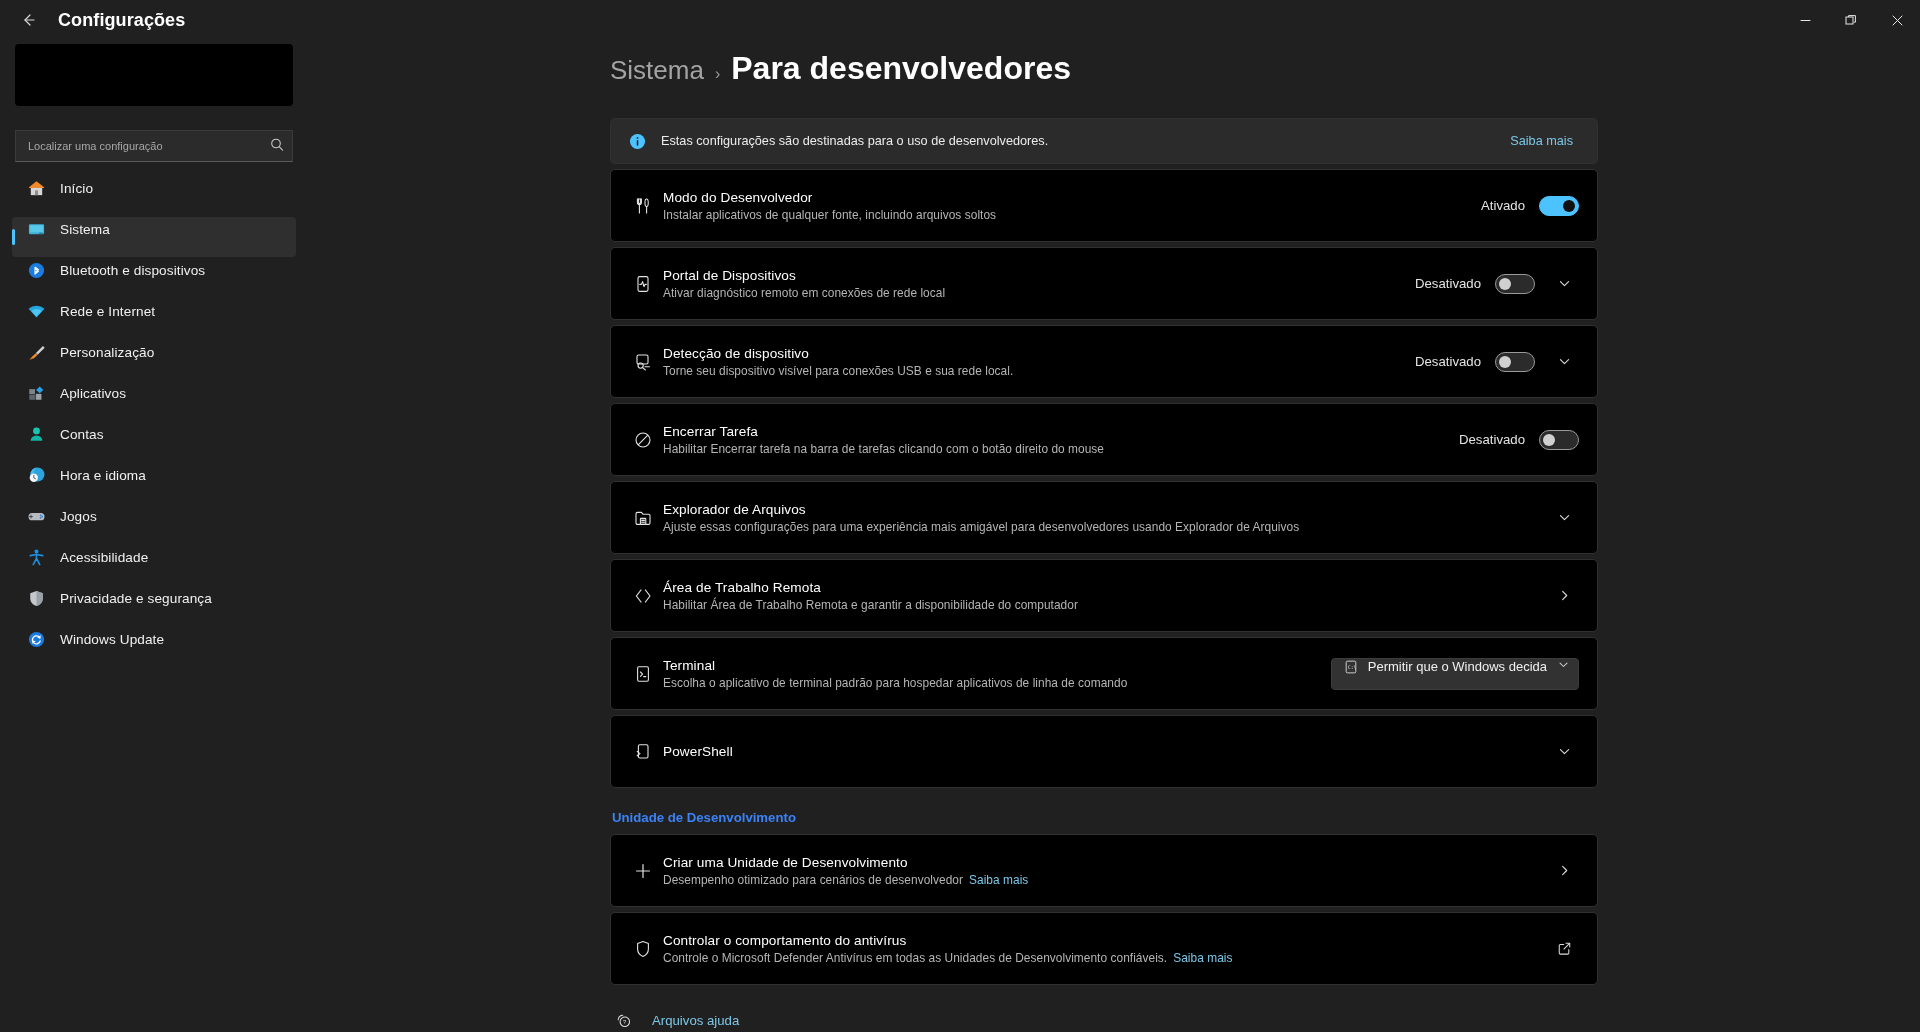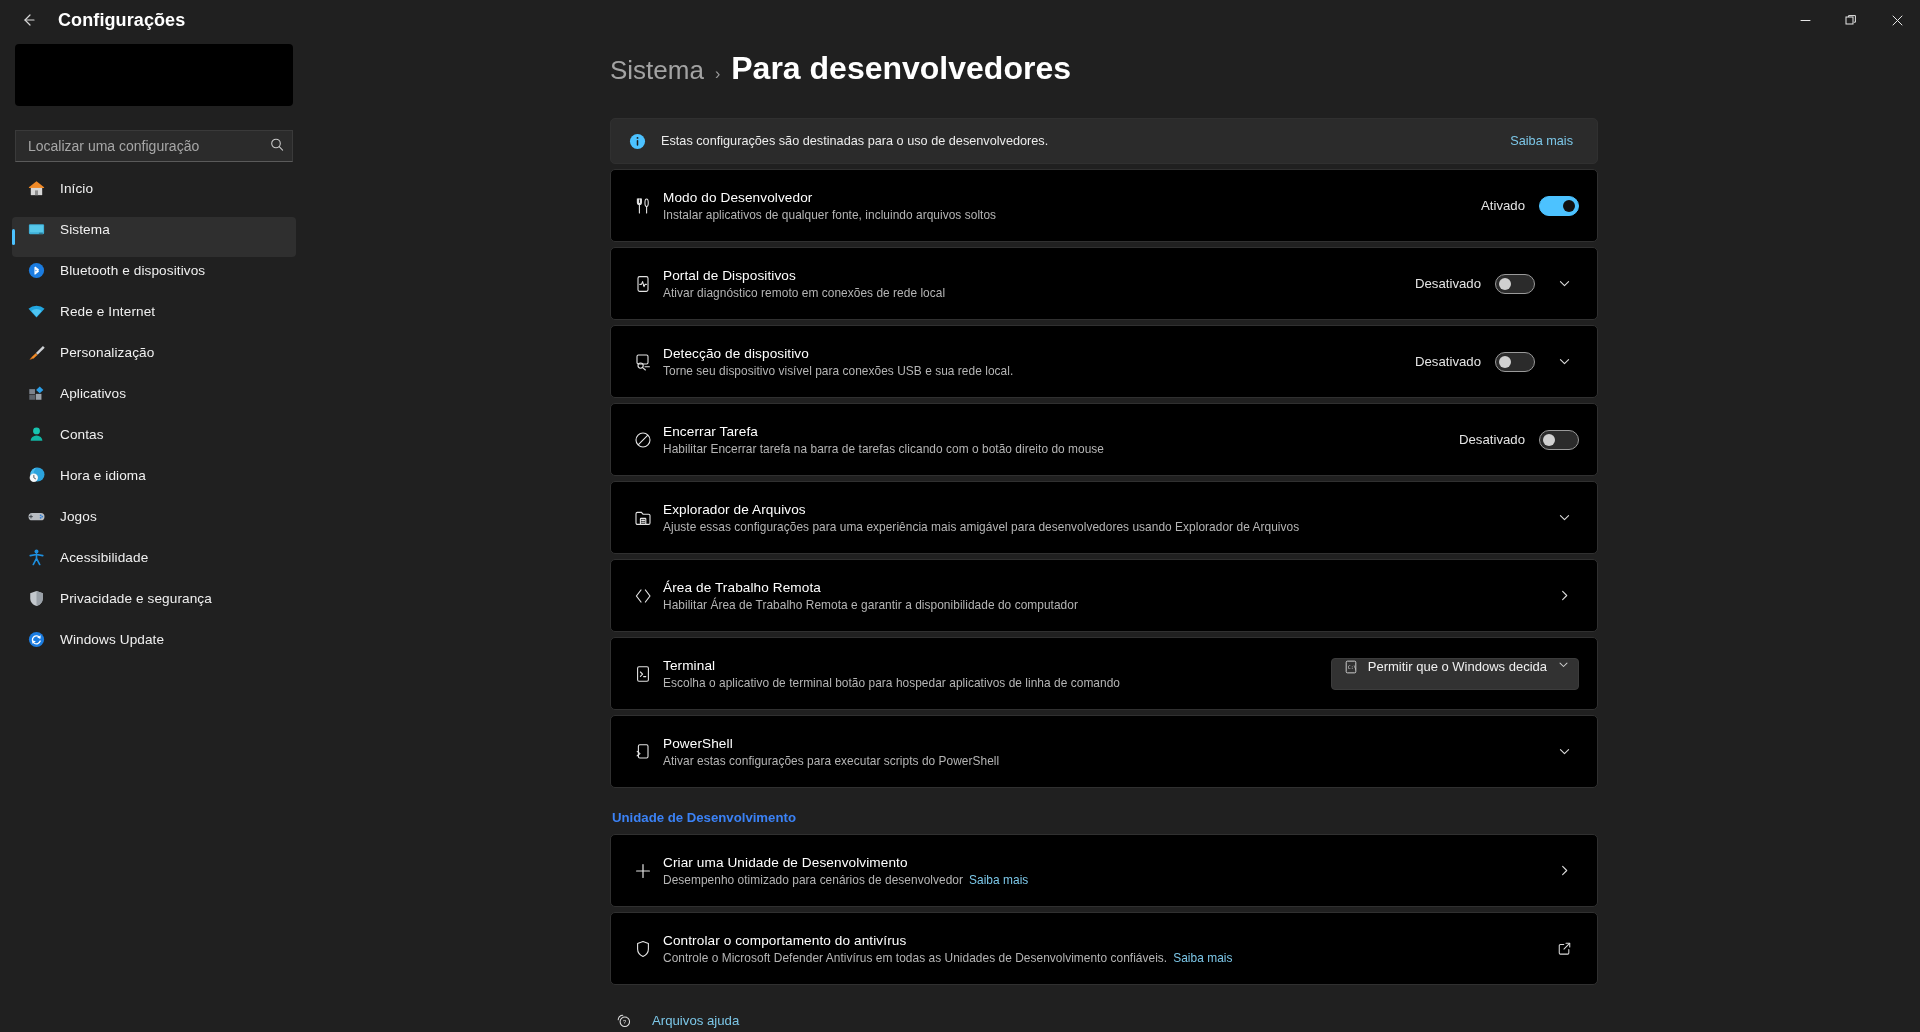--- a/index.html
+++ b/index.html
@@ -82,21 +82,21 @@
   }
   .search-input {
     width: 100%;
     height: 32px;
     background: #2b2b2b;
     border: 1px solid #3a3a3a;
     border-bottom: 1px solid #5a5a5a;
     border-radius: 0;
     color: #e8e8e8;
     font-family: "Liberation Sans", sans-serif;
-    font-size: 14px;
+    font-size: 11px;
     padding: 0 34px 0 12px;
     outline: none;
   }
   .search-input::placeholder { color: #a7a7a7; }
   .search-icon {
     position: absolute;
     right: 9px; top: 50%;
     transform: translateY(-50%);
     color: #c8c8c8;
     pointer-events: none;
@@ -687,21 +687,21 @@
         <div class="card tall">
           <div class="card-icon">
             <svg width="20" height="20" viewBox="0 0 20 20" fill="none" stroke="currentColor" stroke-width="1.1">
               <rect x="4.6" y="2.8" width="10.8" height="14.4" rx="1.4"></rect>
               <path d="M7.4 8 L9.6 10.2 L7.4 12.4" stroke-linecap="round" stroke-linejoin="round"></path>
               <path d="M10.6 12.6 H12.8" stroke-linecap="round"></path>
             </svg>
           </div>
           <div class="card-text">
             <span class="card-title">Terminal</span>
-            <span class="card-sub">Escolha o aplicativo de terminal botão para hospedar aplicativos de linha de comando</span>
+            <span class="card-sub">Escolha o aplicativo de terminal padrão para hospedar aplicativos de linha de comando</span>
           </div>
           <div class="card-right">
             <div class="dropdown">
               <span class="dd-icon">
                 <svg width="16" height="16" viewBox="0 0 18 18" fill="none" stroke="currentColor" stroke-width="1">
                   <rect x="3.6" y="2.4" width="10.8" height="13.2" rx="1.4"></rect>
                   <text x="5.4" y="11.4" font-family="DejaVu Sans Mono, monospace" font-size="5.4" fill="currentColor" stroke="none">C:\</text>
                 </svg>
               </span>
               <span class="dd-label">Permitir que o Windows decida</span>
@@ -716,21 +716,20 @@
 
         <div class="card tall">
           <div class="card-icon">
             <svg width="20" height="20" viewBox="0 0 20 20" fill="none" stroke="currentColor" stroke-width="1.1">
               <rect x="5.4" y="2.8" width="9.6" height="13.2" rx="1.4"></rect>
               <path d="M4.2 9.4 L7 11.6 L4.2 13.8" stroke-linecap="round" stroke-linejoin="round"></path>
             </svg>
           </div>
           <div class="card-text">
             <span class="card-title">PowerShell</span>
-            <span class="card-sub">Ativar estas configurações para executar scripts do PowerShell</span>
           </div>
           <div class="card-right">
             <div class="chev">
               <svg width="13" height="13" viewBox="0 0 14 14" fill="none">
                 <path d="M2.6 5 L7 9.4 L11.4 5" stroke="currentColor" stroke-width="1.2" stroke-linecap="round" stroke-linejoin="round"></path>
               </svg>
             </div>
           </div>
         </div>
 

